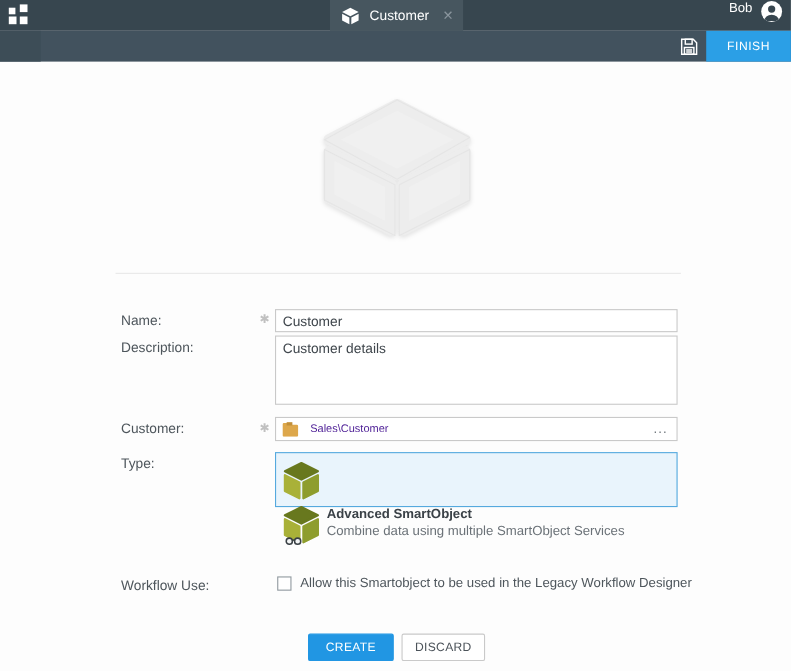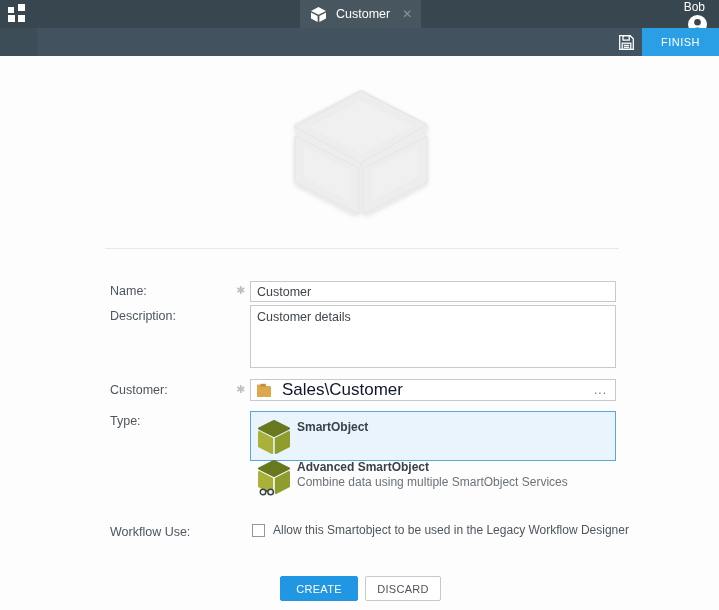--- a/index.html
+++ b/index.html
@@ -15,21 +15,21 @@
   .grid-icon{position:absolute;left:8px;top:4px;width:18px;height:20px;}
   .grid-icon i{position:absolute;background:#fff;}
   .gi-tl{left:0;top:3px;width:6px;height:6px;}
   .gi-tr{left:10px;top:0;width:7px;height:7px;}
   .gi-bl{left:0;top:11px;width:7px;height:7px;}
   .gi-br{left:10px;top:11px;width:7px;height:7px;}
   .doc-tab{position:absolute;left:300px;top:0;width:121px;height:28px;background:#47565f;
     display:flex;align-items:center;padding:0 10px;box-sizing:border-box;}
   .doc-tab .title{color:#fff;font-size:12.5px;margin-left:9px;}
   .doc-tab .close{margin-left:12px;color:#8a959d;font-size:12px;cursor:pointer;}
-  .user-area{position:absolute;right:7px;top:0;height:28px;display:flex;align-items:center;flex-direction:column;}
+  .user-area{position:absolute;right:7px;top:0;height:28px;display:flex;align-items:flex-start;}
   .user-area .uname{color:#fff;font-size:12px;margin-right:7px;}
 
   
   .toolbar{position:absolute;left:0;top:28px;width:719px;height:28px;background:#42525e;}
   .toolbar .left-strip{position:absolute;left:0;top:0;width:37px;height:28px;background:#3d4d57;}
   .tabs{position:absolute;left:239px;top:0;height:28px;display:flex;gap:33px;}
   .tab{position:relative;height:28px;display:flex;align-items:center;
     font-size:11px;letter-spacing:.4px;color:#9aa8b2;cursor:pointer;}
   .tab.active{color:#fff;font-weight:bold;}
   .tab.active .ul{position:absolute;left:0;right:0;bottom:4px;height:3px;background:#2ba3e6;}
@@ -48,21 +48,21 @@
   
   .flabel{position:absolute;left:110px;font-size:12.5px;color:#4e565c;}
   .star{position:absolute;left:236px;font-size:11px;color:#c0c0c0;}
   .txt-input{position:absolute;left:250px;width:353px;box-sizing:content-box;
     border:1px solid #c9c9c9;background:#fff;font-family:inherit;
     font-size:12.5px;color:#3f464c;padding:0 6px;}
   #name-input{top:281px;height:19px;width:352px;}
   #desc-input{top:305px;height:53px;width:352px;padding:4px 6px;resize:none;}
   .cat-field{position:absolute;left:250px;top:379px;width:364px;height:20px;
     border:1px solid #c9c9c9;background:#fff;display:flex;align-items:center;cursor:pointer;}
-  .cat-field .cat-text{font-size:17px;color:#0f172a;margin-left:10px;}
+  .cat-field .cat-text{font-size:10px;color:#4c1d95;margin-left:10px;}
   .cat-field .folder{margin-left:5px;display:flex;}
   .cat-field .dots{margin-left:auto;margin-right:8px;color:#6d747a;font-size:12px;letter-spacing:1px;}
 
   .type-opt{position:absolute;left:250px;box-sizing:border-box;display:flex;cursor:pointer;}
   .opt-selected{top:411px;width:366px;height:50px;background:#e9f4fc;border:1px solid #55a9de;}
   .opt-plain{top:451px;width:366px;height:48px;background:transparent;border:1px solid transparent;}
   .type-opt .oicon{margin:7px 0 0 6px;flex:0 0 34px;}
   .type-opt .otexts{margin-left:6px;margin-top:7px;}
   .option-title{font-weight:bold;font-size:12px;color:#3a4147;line-height:16px;}
   .option-sub{font-size:12px;color:#6b7278;line-height:15px;}
@@ -182,21 +182,20 @@
     <span class="oicon">
       <svg width="34" height="36" viewBox="0 0 34 36">
         <g stroke-linejoin="round" stroke-width="2">
           <polygon points="17,2 32,9.5 17,17 2,9.5" fill="#68781e" stroke="#68781e"></polygon>
           <polygon points="2,13 15.2,19.6 15.2,34 2,27.4" fill="#a9b138" stroke="#a9b138"></polygon>
           <polygon points="18.8,19.6 32,13 32,27.4 18.8,34" fill="#8e9d2d" stroke="#8e9d2d"></polygon>
         </g>
       </svg>
     </span>
     <span class="otexts">
-      <div class="option-title">SmartObject</div>
     </span>
   </div>
 
   <div class="type-opt opt-plain">
     <span class="oicon">
       <svg width="34" height="37" viewBox="0 0 34 37">
         <g stroke-linejoin="round" stroke-width="2">
           <polygon points="17,2 32,9.5 17,17 2,9.5" fill="#68781e" stroke="#68781e"></polygon>
           <polygon points="2,13 15.2,19.6 15.2,34 2,27.4" fill="#a9b138" stroke="#a9b138"></polygon>
           <polygon points="18.8,19.6 32,13 32,27.4 18.8,34" fill="#8e9d2d" stroke="#8e9d2d"></polygon>

